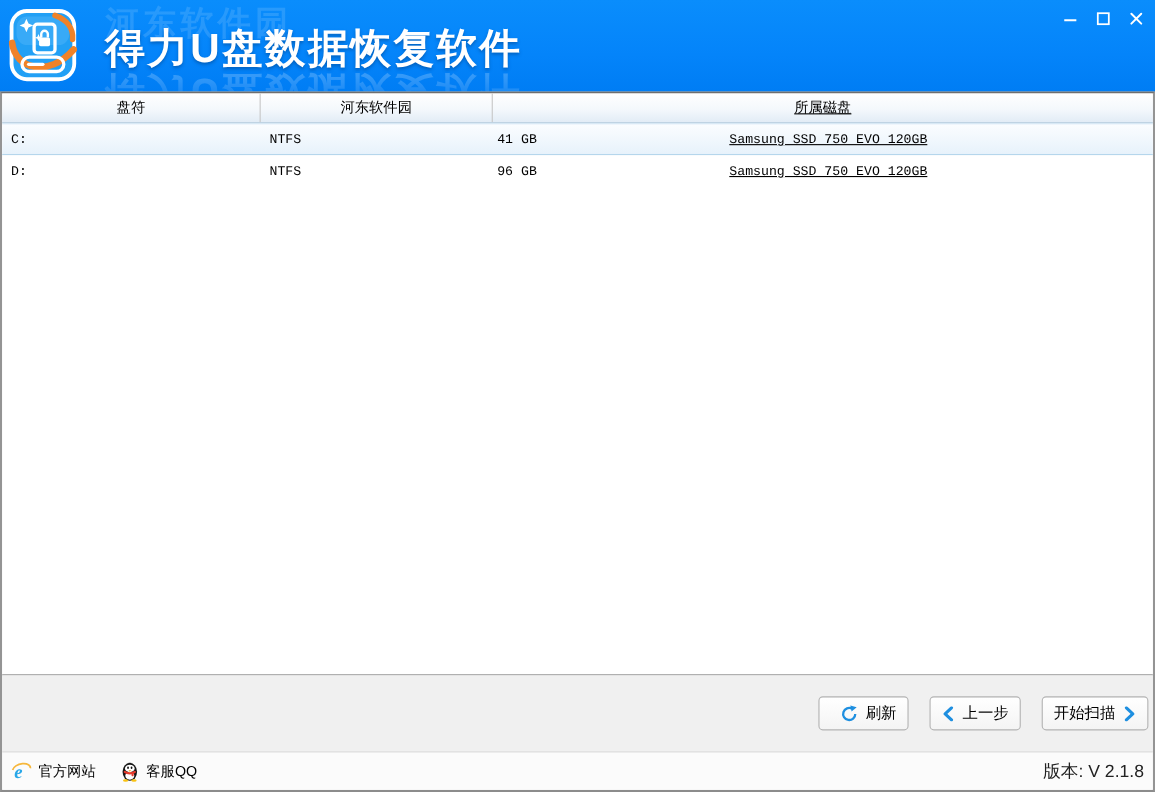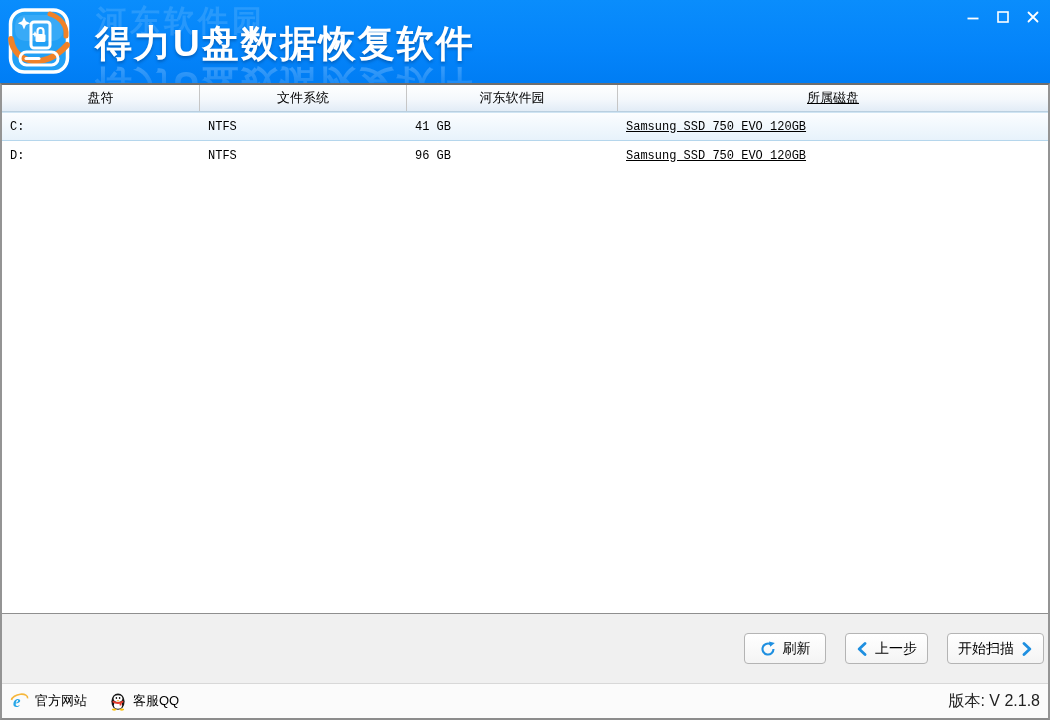--- a/index.html
+++ b/index.html
@@ -17,32 +17,32 @@
   .win-controls{position:absolute;right:6px;top:8px;display:flex;gap:8px;}
   .wc-btn{width:22px;height:18px;display:flex;align-items:center;justify-content:center;background:transparent;border:none;padding:0;cursor:pointer;}
 
   
   .content{flex:1 1 auto;display:flex;flex-direction:column;border-left:2px solid #949494;border-right:2px solid #949494;border-bottom:2px solid #8c8c8c;border-top:2px solid #6f6f6f;box-sizing:border-box;min-height:0;}
 
   
   .thead{flex:0 0 26px;display:flex;background:linear-gradient(180deg,#ffffff 0%,#f4f8fc 55%,#e2ecf6 100%);border-bottom:1px solid #b9cfe0;}
   .th{display:flex;align-items:center;justify-content:center;font-size:13px;color:#000;box-sizing:border-box;}
   .th.sep{border-right:1px solid #c6c6c6;}
-  .c1{width:198px;flex:0 0 auto;}
+  .c1{width:235px;flex:0 0 auto;}
   .c2{width:207px;flex:0 0 auto;}
   .c3{width:211px;flex:0 0 auto;}
   .c4{flex:1 1 auto;text-decoration:underline;}
   .tbody{flex:1 1 auto;background:#fff;border-bottom:1px solid #8f8f8f;min-height:0;}
   .row{height:29px;display:flex;align-items:center;cursor:default;}
   .row .td{font-family:"Liberation Mono","DejaVu Sans Mono",monospace;font-size:12px;color:#000;padding-left:8px;box-sizing:border-box;white-space:nowrap;overflow:hidden;}
   .row.selected{background:linear-gradient(180deg,#fbfdff 0%,#e7f2fb 100%);border-top:1px solid #cfe4f3;border-bottom:1px solid #b5d6ec;height:27px;}
 
   
   .btnbar{flex:0 0 69px;background:#f0f0f0;display:flex;align-items:center;justify-content:flex-end;padding-right:4px;gap:19px;}
-  .btn{height:31px;min-width:82px;display:inline-flex;align-items:center;justify-content:center;gap:7px;background:linear-gradient(180deg,#ffffff 0%,#f4f4f4 100%);border:1px solid #b4b4b4;border-radius:4px;font-size:14px;color:#000;font-family:"Liberation Sans",sans-serif;cursor:pointer;padding:0 10px;box-sizing:border-box;}
+  .btn{height:31px;min-width:82px;display:inline-flex;align-items:center;justify-content:flex-end;gap:7px;background:linear-gradient(180deg,#ffffff 0%,#f4f4f4 100%);border:1px solid #b4b4b4;border-radius:4px;font-size:14px;color:#000;font-family:"Liberation Sans",sans-serif;cursor:pointer;padding:0 10px;box-sizing:border-box;}
   .btn .ic{display:inline-flex;align-items:center;}
 
   
   .footer{flex:0 0 34px;background:#fbfbfb;border-top:1px solid #d8d8d8;display:flex;align-items:center;padding:0 8px;gap:22px;}
   .flink{display:inline-flex;align-items:center;gap:6px;font-size:13px;color:#000;cursor:pointer;}
   .version{margin-left:auto;font-size:16px;color:#222;}
 </style>
 </head>
 <body>
 
@@ -83,21 +83,20 @@
             <path d="M2.5,2.5 L11.5,11.5 M11.5,2.5 L2.5,11.5" stroke="#fff" stroke-width="1.8" stroke-linecap="round"></path>
           </svg>
       </button>
     </div>
   </div>
 
   <div class="content">
 
     <div class="thead">
       <div class="th c1 sep">盘符</div>
-      <div class="th c2 sep">文件系统</div>
       <div class="th c3 sep">河东软件园</div>
       <div class="th c4">所属磁盘</div>
     </div>
 
     <div class="tbody">
       <div class="row selected">
         <div class="td c1">C:</div>
         <div class="td c2">NTFS</div>
         <div class="td c3">41 GB</div>
         <div class="td c4">Samsung SSD 750 EVO 120GB</div>

